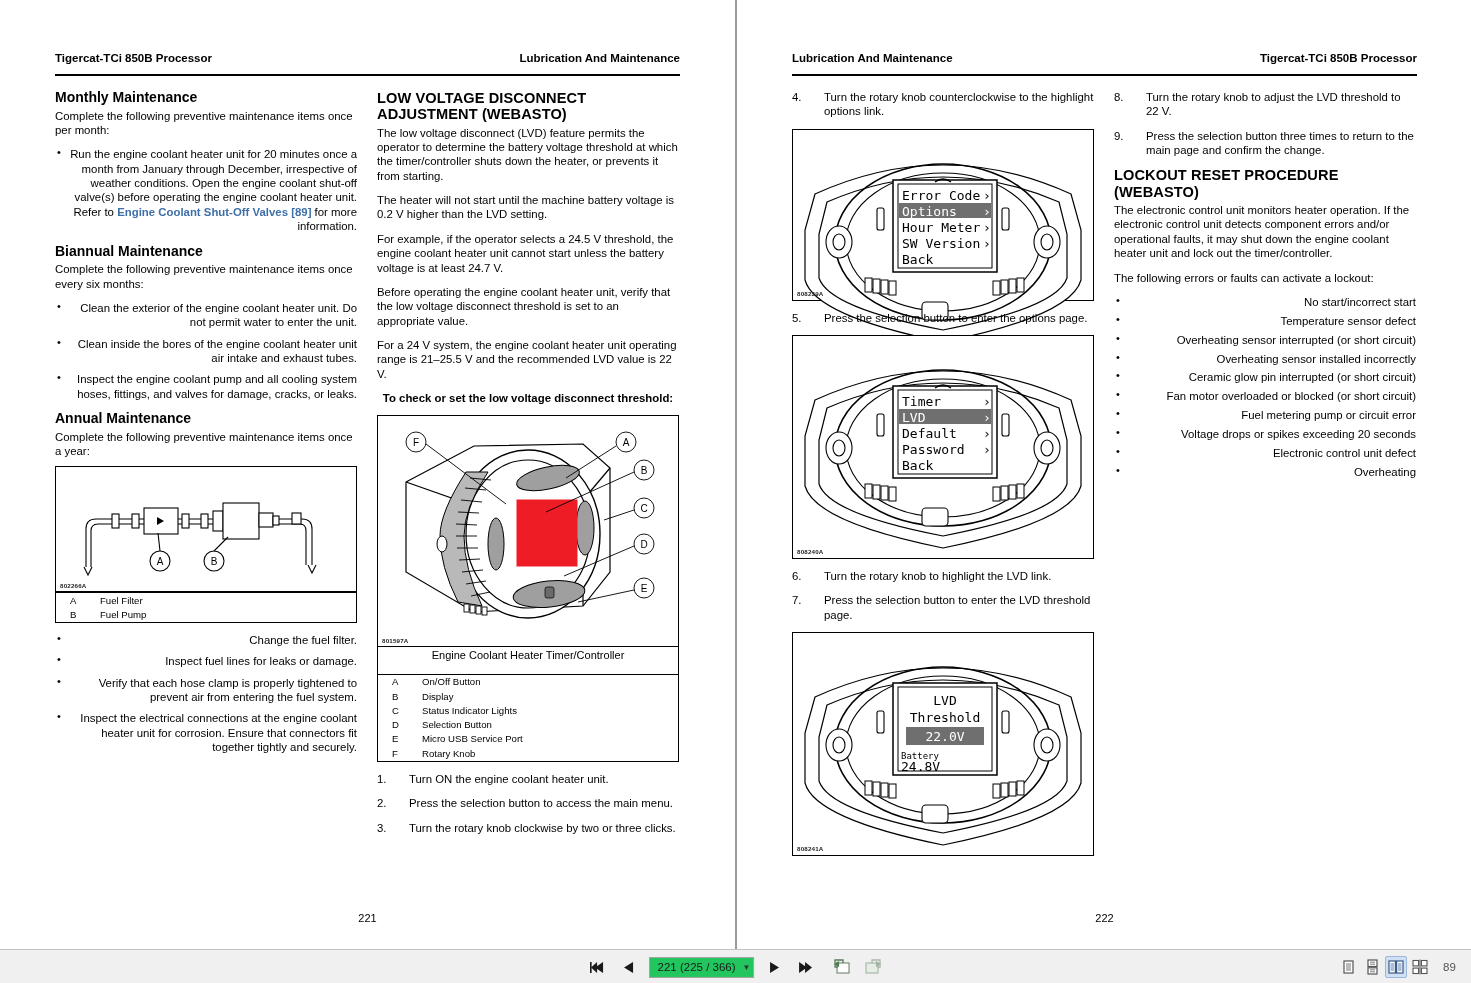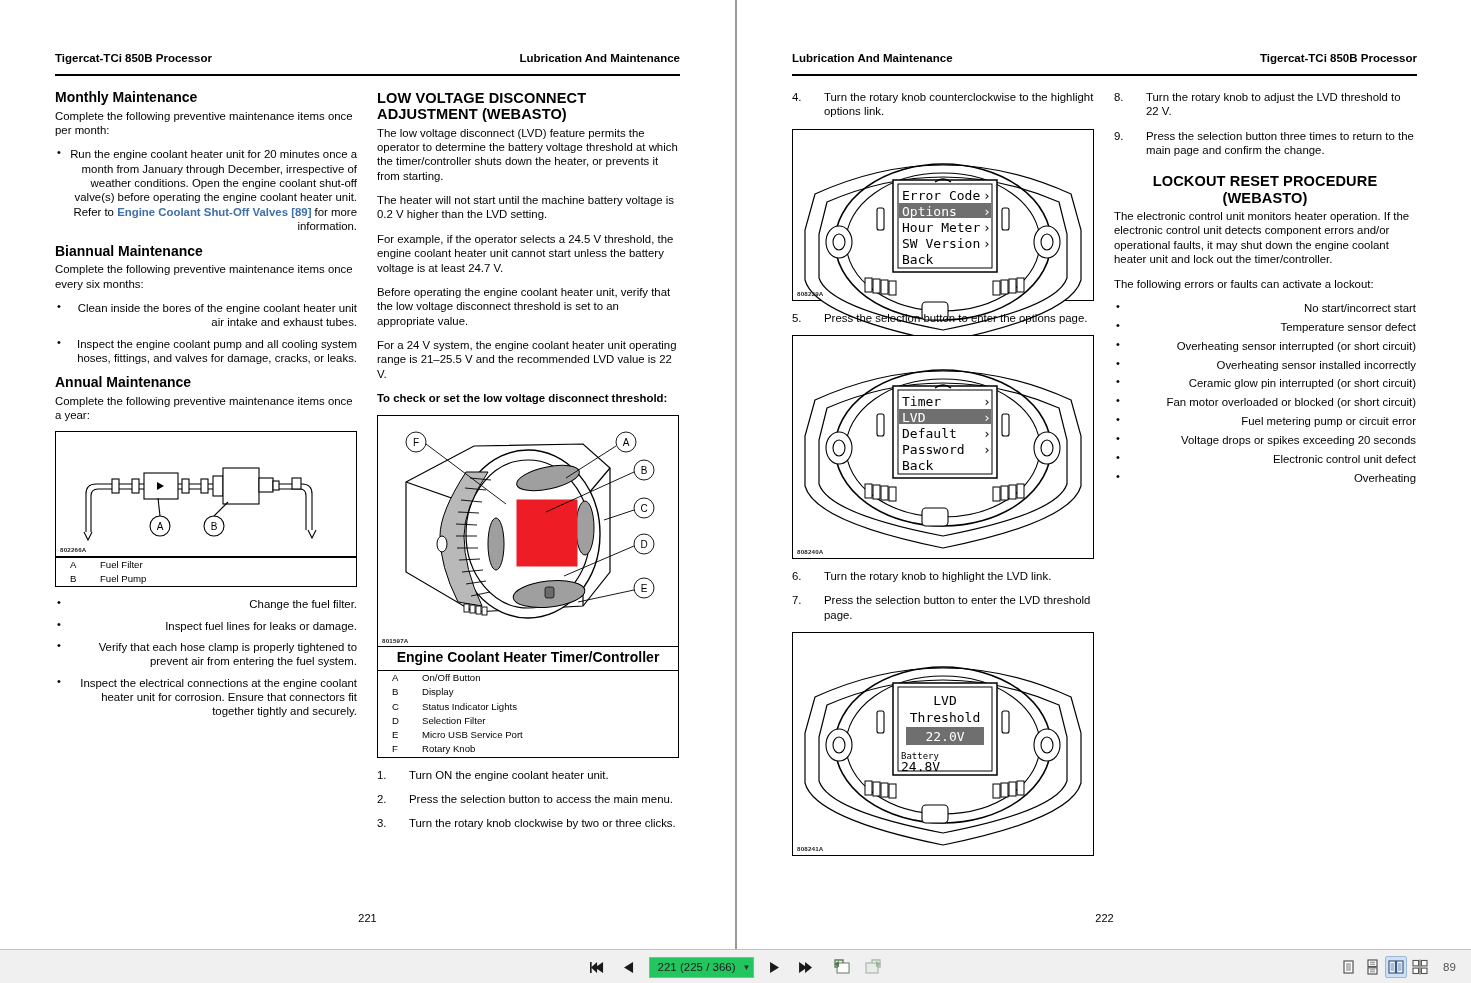--- a/index.html
+++ b/index.html
@@ -69,21 +69,21 @@
   h2.sec {
     font-size: 14px;
     font-weight: bold;
     margin: 0 0 3px 0;
     line-height: 1.12;
   }
   h2.sec.caps { font-size: 14.6px; letter-spacing: .1px; }
 
   p.body { margin: 0 0 10px 0; }
   p.body.tight { margin-bottom: 8px; }
-  .bold { font-weight: bold; }
+  .bold { font-weight: bold; text-align: center; }
   .link { color: #3f6fa8; font-weight: bold; }
 
   ul.bul { list-style: none; margin: 0 0 10px 0; padding: 0; }
   ul.bul li {
     position: relative;
     padding-left: 13px;
     margin-bottom: 7px;
     text-align: right;
   }
   ul.bul li::before {
@@ -120,24 +120,24 @@
     color: #222;
   }
   .legend {
     border: 1px solid #000;
     border-top: none;
     margin: 0 0 10px 0;
     padding: 0;
   }
   .legend .ltitle {
     text-align: center;
-    font-weight: bold;
-    font-size: 14px;
+    font-weight: normal;
+    font-size: 11px;
     border-bottom: 1px solid #000;
-    padding: 2px 0 3px 0;
+    padding: 2px 0 11px 0;
   }
   .legend .lrow {
     display: flex;
     font-size: 9.6px;
     padding: 1.1px 0 1.1px 14px;
   }
   .legend .lkey { width: 30px; font-weight: normal; }
   .legend.nohead { border-top: 1px solid #000; }
 
   
@@ -224,20 +224,21 @@
 
         <h2 class="sec">Monthly Maintenance</h2>
         <p class="body">Complete the following preventive maintenance items once per month:</p>
         <ul class="bul">
           <li><span>Run the engine coolant heater unit for 20 minutes once a month from January through December, irrespective of weather conditions. Open the engine coolant shut-off valve(s) before operating the engine coolant heater unit. Refer to </span><span class="link">Engine Coolant Shut-Off Valves [89]</span><span> for more information.</span></li>
         </ul>
 
         <h2 class="sec">Biannual Maintenance</h2>
         <p class="body">Complete the following preventive maintenance items once every six months:</p>
         <ul class="bul">
+          <li>Clean the exterior of the engine coolant heater unit. Do not permit water to enter the unit.</li>
           <li>Clean inside the bores of the engine coolant heater unit air intake and exhaust tubes.</li>
           <li>Inspect the engine coolant pump and all cooling system hoses, fittings, and valves for damage, cracks, or leaks.</li>
         </ul>
 
         <h2 class="sec">Annual Maintenance</h2>
         <p class="body tight">Complete the following preventive maintenance items once a year:</p>
 
         <div class="figbox" style="height:126px;">
           <svg width="300" height="124" viewBox="0 0 300 124">
             <g fill="none" stroke="#000" stroke-width="1.1">
@@ -372,21 +373,21 @@
           <div class="lrow">
               <span class="lkey">B</span>
               <span>Display</span>
             </div>
           <div class="lrow">
               <span class="lkey">C</span>
               <span>Status Indicator Lights</span>
             </div>
           <div class="lrow">
               <span class="lkey">D</span>
-              <span>Selection Filter</span>
+              <span>Selection Button</span>
             </div>
           <div class="lrow">
               <span class="lkey">E</span>
               <span>Micro USB Service Port</span>
             </div>
           <div class="lrow">
               <span class="lkey">F</span>
               <span>Rotary Knob</span>
             </div>
         </div>
@@ -561,21 +562,21 @@
           <span class="figid">808241A</span>
         </div>
       </div>
 
       <div class="col" id="R-col2">
         <ol class="steps">
           <li><span class="num">8.</span><span>Turn the rotary knob to adjust the LVD threshold to 22 V.</span></li>
           <li><span class="num">9.</span><span>Press the selection button three times to return to the main page and confirm the change.</span></li>
         </ol>
 
-        <h2 class="sec caps" style="margin-top:16px;text-align:center;">
+        <h2 class="sec caps" style="margin-top:10px;">
           <span>LOCKOUT RESET PROCEDURE</span><br>
           <span>(WEBASTO)</span>
         </h2>
         <p class="body">The electronic control unit monitors heater operation. If the electronic control unit detects component errors and/or operational faults, it may shut down the engine coolant heater unit and lock out the timer/controller.</p>
         <p class="body">The following errors or faults can activate a lockout:</p>
 
         <ul class="bul compact">
           <li>No start/incorrect start</li>
           <li>Temperature sensor defect</li>
           <li>Overheating sensor interrupted (or short circuit)</li>

